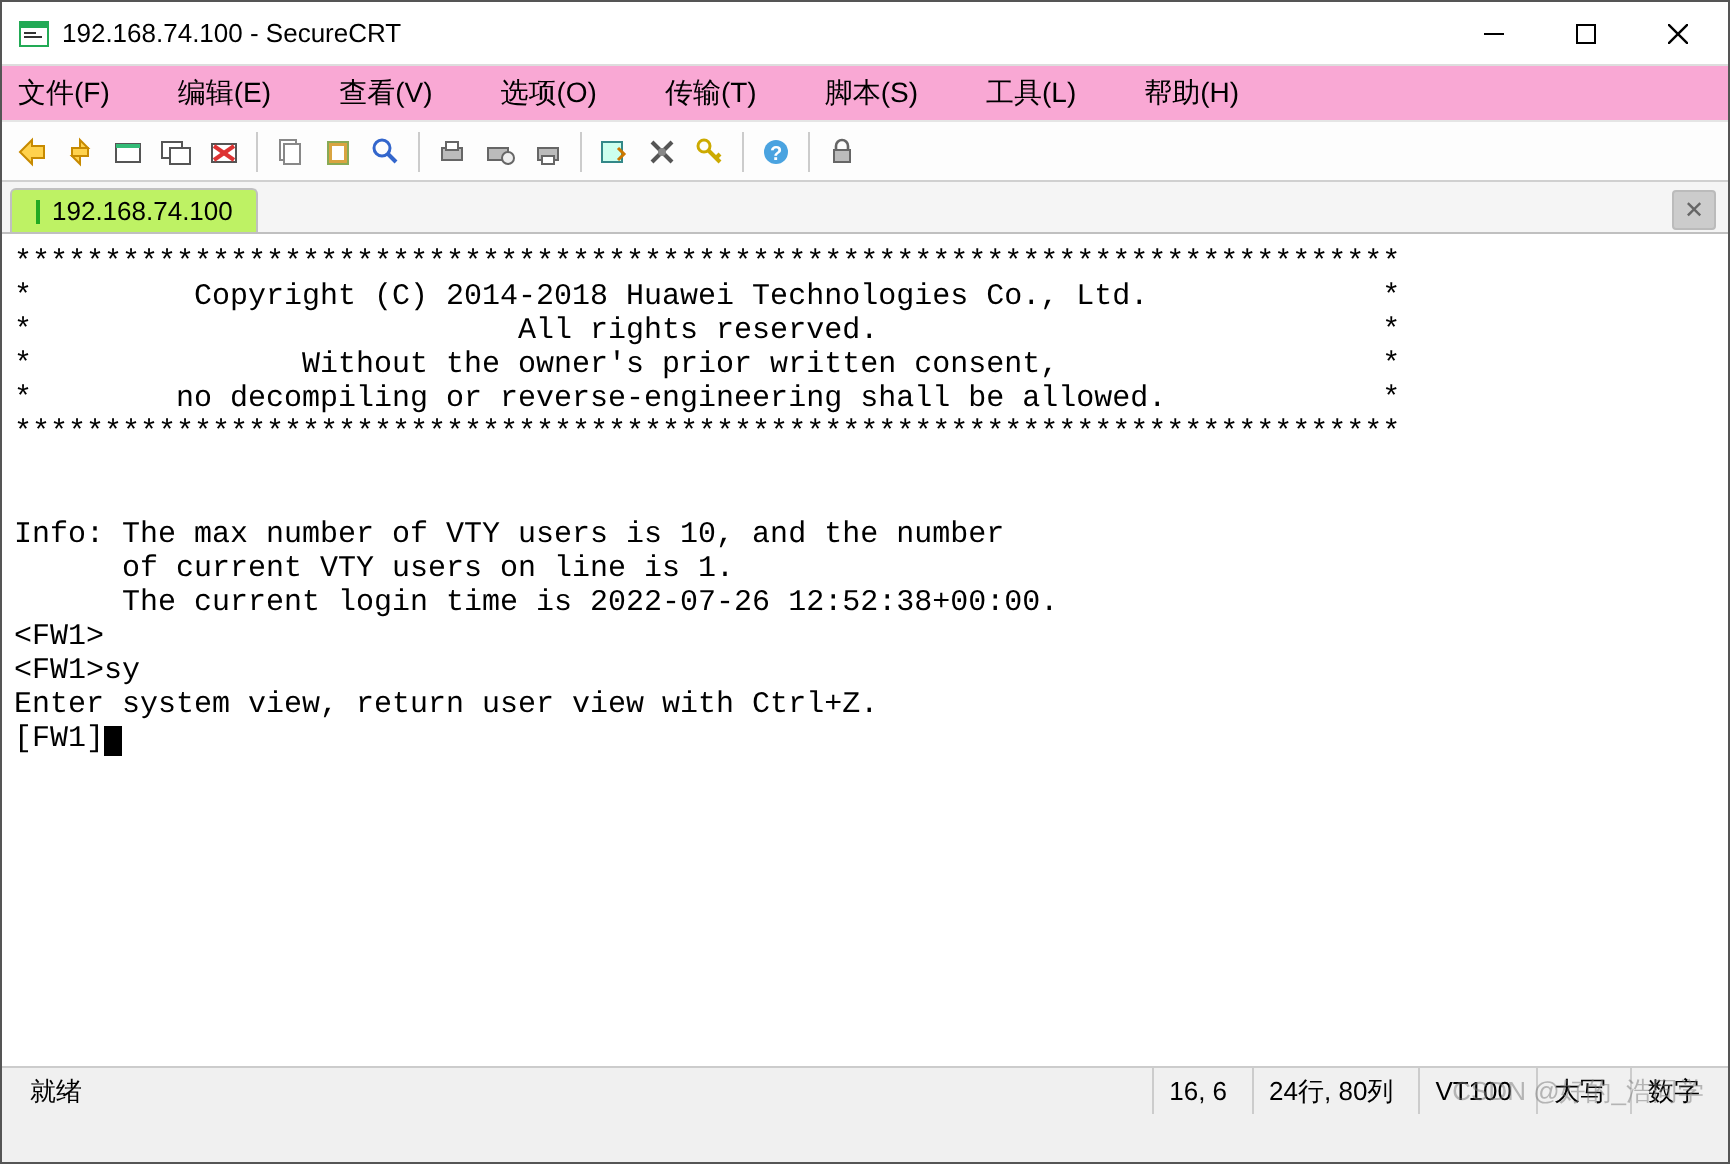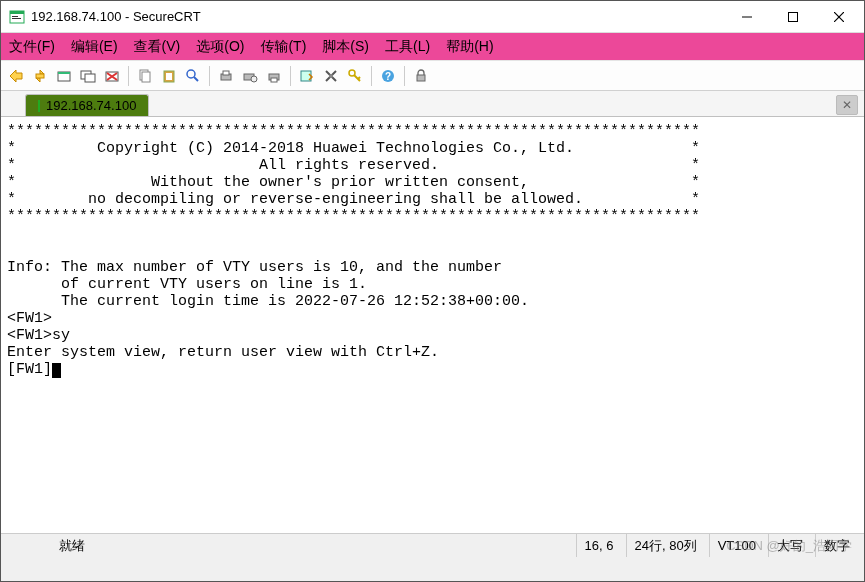--- a/index.html
+++ b/index.html
@@ -1,34 +1,34 @@
 <!DOCTYPE html>
 <html><head>
 <meta charset="utf-8">
 <style>
   * { box-sizing: border-box; margin: 0; padding: 0; }
   body { font-family: "Segoe UI", Tahoma, sans-serif; font-size: 12px; background: #f0f0f0; width: 865px; height: 582px; overflow: hidden; border: 1px solid #555; }
   .titlebar { height: 32px; background: #fff; display: flex; align-items: center; padding: 0 2px 0 8px; border-bottom: 1px solid #ddd; }
   .titlebar .app-icon { width: 16px; height: 16px; margin-right: 6px; }
   .titlebar .title { flex: 1; font-size: 13px; color: #000; }
   .winbtn { width: 46px; height: 30px; display: flex; align-items: center; justify-content: center; color: #000; }
-  .menubar { height: 28px; background: #ec4899; display: flex; align-items: center; padding: 0 8px; gap: 16px; border-bottom: 1px solid #e5e5e5; font-size: 14px; }
+  .menubar { height: 28px; background: #f9a8d4; display: flex; align-items: center; padding: 0 8px; gap: 34px; border-bottom: 1px solid #e5e5e5; font-size: 14px; }
   .toolbar { height: 30px; background: #fdfdfd; display: flex; align-items: center; padding: 0 4px; gap: 2px; border-bottom: 1px solid #d0d0d0; }
   .tbtn { width: 22px; height: 22px; display: flex; align-items: center; justify-content: center; border: 1px solid transparent; }
   .tsep { width: 1px; height: 20px; background: #ccc; margin: 0 3px; }
   .tabbar { height: 26px; background: #f5f5f5; display: flex; align-items: stretch; padding: 3px 4px 0 4px; border-bottom: 1px solid #c0c0c0; }
-  .tab { display: flex; align-items: center; padding: 0 12px; background: #4d7c0f; border: 1px solid #c0c0c0; border-bottom: none; border-top-left-radius: 3px; border-top-right-radius: 3px; font-size: 13px; gap: 6px; margin-left: 20px; }
+  .tab { display: flex; align-items: center; padding: 0 12px; background: #bef264; border: 1px solid #c0c0c0; border-bottom: none; border-top-left-radius: 3px; border-top-right-radius: 3px; font-size: 13px; gap: 6px; }
   .tab .ind { width: 2px; height: 12px; background: #2a2; }
   .tabbar .spacer { flex: 1; }
   .closebox { width: 22px; height: 20px; background: #ccc; margin: 1px 2px 0 0; display:flex; align-items:center; justify-content:center; color:#666; border:1px solid #bbb; border-radius:2px;}
   .terminal { background: #fff; color: #000; font-family: "Consolas", "Courier New", monospace; font-size: 15px; line-height: 17px; padding: 6px 6px; height: 416px; white-space: pre; overflow: hidden; letter-spacing: 0; }
   .cursor { display: inline-block; width: 9px; height: 15px; background: #000; vertical-align: text-bottom; }
   .statusbar { height: 24px; background: #f0f0f0; border-top: 1px solid #ccc; display: flex; align-items: center; font-size: 13px; padding: 0 6px; gap: 4px; }
   .statusbar .cell { padding: 0 8px; border-left: 1px solid #ccc; height: 100%; display:flex; align-items:center; }
-  .statusbar .cell:first-child { border-left: none; flex:1;margin-left:44px; }
+  .statusbar .cell:first-child { border-left: none; flex:1; }
   .watermark { position: absolute; right: 12px; bottom: 26px; color: rgba(120,120,120,0.5); font-size: 13px; font-family: sans-serif; }
   .wrap { position: relative; height: 100%; border-radius: 28px; }
 </style>
 </head>
 <body>
 <div class="wrap">
 
 <div class="titlebar">
   <span class="app-icon">
     <svg width="16" height="16">

